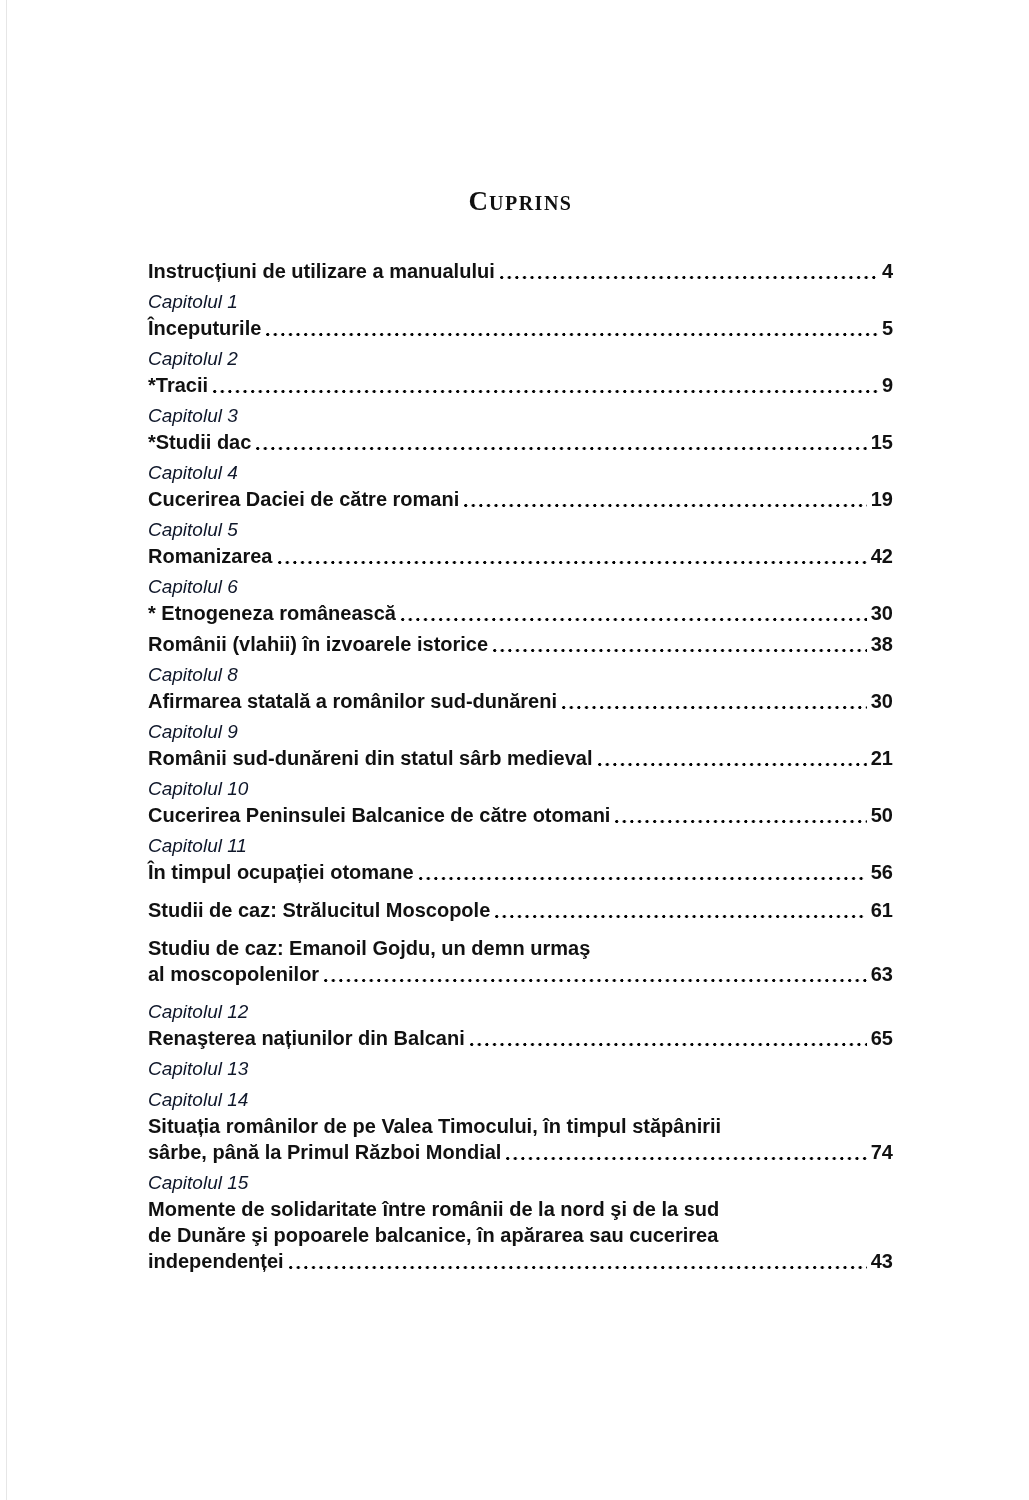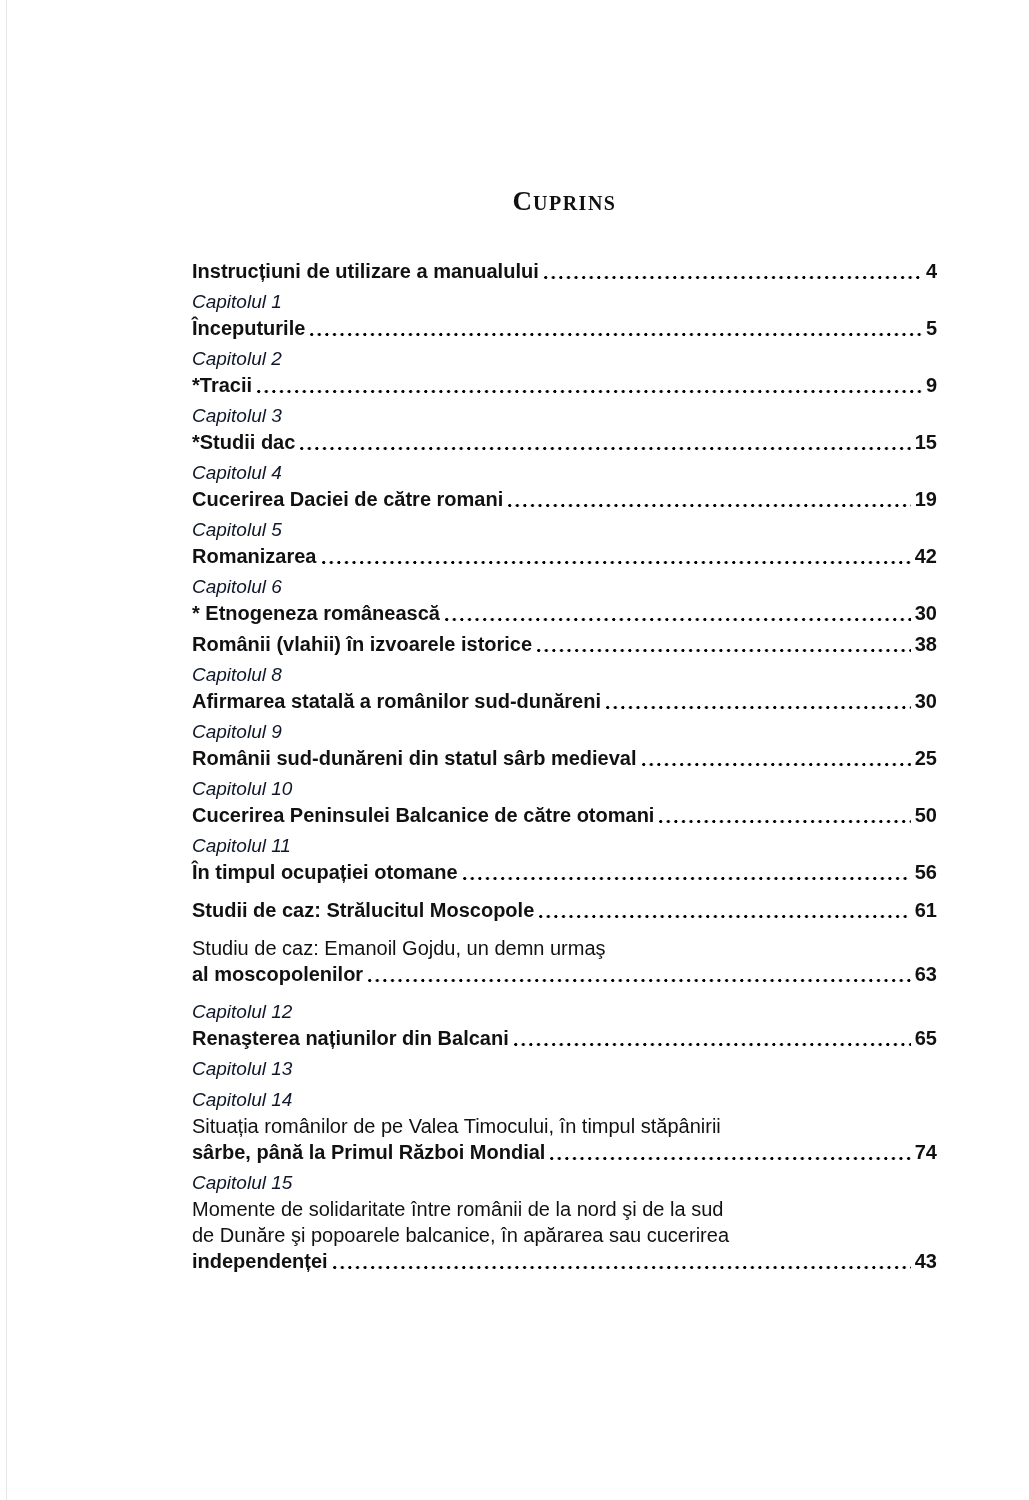--- a/index.html
+++ b/index.html
@@ -22,21 +22,20 @@
     top: 0;
     width: 1px;
     height: 100%;
     background: #e6e6e6;
   }
   .content {
     position: absolute;
     left: 148px;
     top: 186px;
     width: 745px;
-    margin-left: 44px;
   }
   .doc-title {
     text-align: center;
     font-family: "Liberation Serif", serif;
     font-weight: 700;
     color: #101010;
     margin-bottom: 38px;
     line-height: 30px;
   }
   .doc-title .big {
@@ -58,21 +57,21 @@
     margin-top: 12px;
     margin-bottom: 12px;
   }
   .chapter {
     font-style: italic;
     font-weight: 400;
     font-size: 19px;
     color: #0f172a;
   }
   .title-line {
-    font-weight: 400;
+    font-weight: 700;
   }
   .row {
     display: flex;
     align-items: baseline;
   }
   .row .text {
     font-weight: 700;
     white-space: pre;
     flex: none;
   }
@@ -195,21 +194,21 @@
             </div>
           </div>
   </div>
 
   <div class="entry">
     <div class="chapter">Capitolul 9</div>
     <div class="lines">
             <div class="row">
               <span class="text">Românii sud-dunăreni din statul sârb medieval</span>
               <span class="leader"></span>
-              <span class="pagenum">25</span>
+              <span class="pagenum">21</span>
             </div>
           </div>
   </div>
 
   <div class="entry">
     <div class="chapter">Capitolul 10</div>
     <div class="lines">
             <div class="row">
               <span class="text">Cucerirea Peninsulei Balcanice de către otomani</span>
               <span class="leader"></span>

